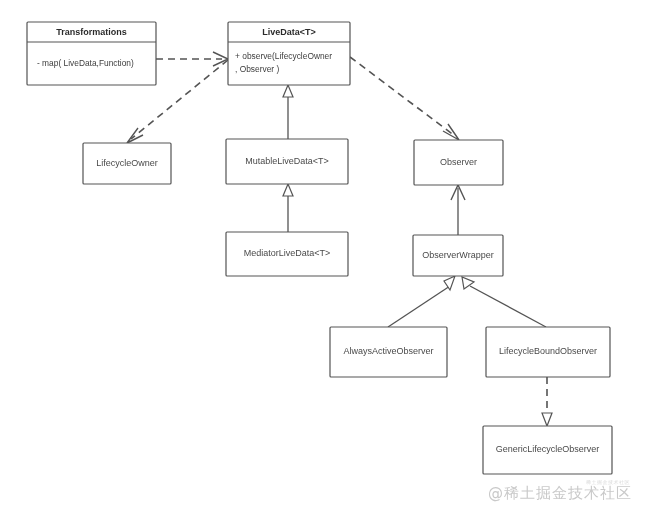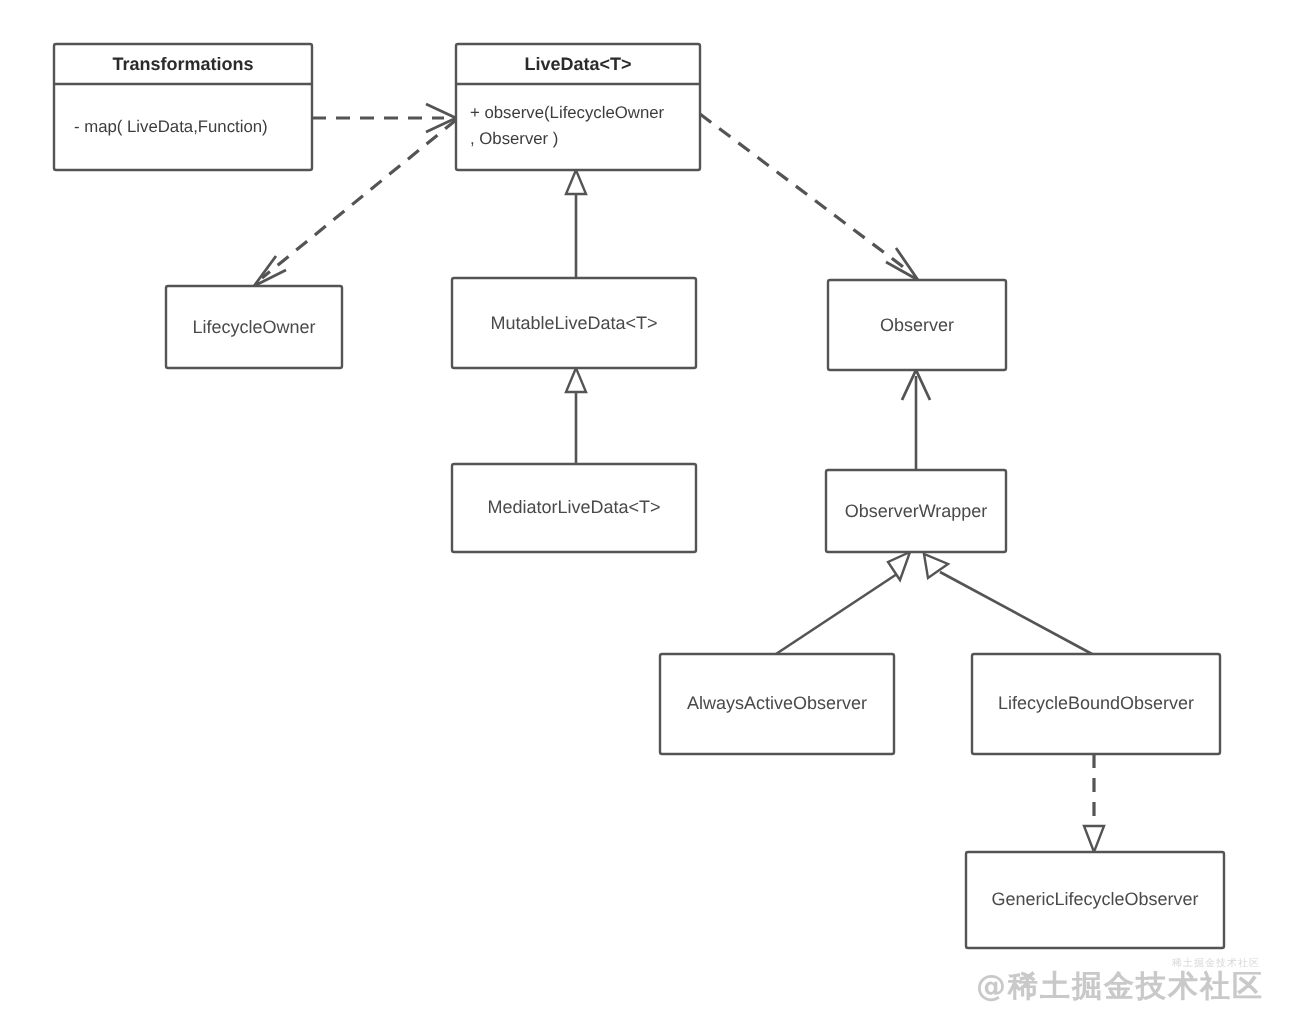--- a/index.html
+++ b/index.html
@@ -85,21 +85,20 @@
     text-align: right;
     user-select: none;
     pointer-events: none;
   }
   .watermark-main {
     font-family: "DejaVu Sans", sans-serif;
     font-size: 15px;
     color: #c9c9c9;
     letter-spacing: 1px;
     line-height: 1;
-    font-weight: bold;
   }
   .watermark-small {
     font-family: "DejaVu Sans", sans-serif;
     font-size: 5px;
     color: #d8d8d8;
     letter-spacing: 0.5px;
     margin-bottom: 1px;
     margin-right: 2px;
   }
 </style>

